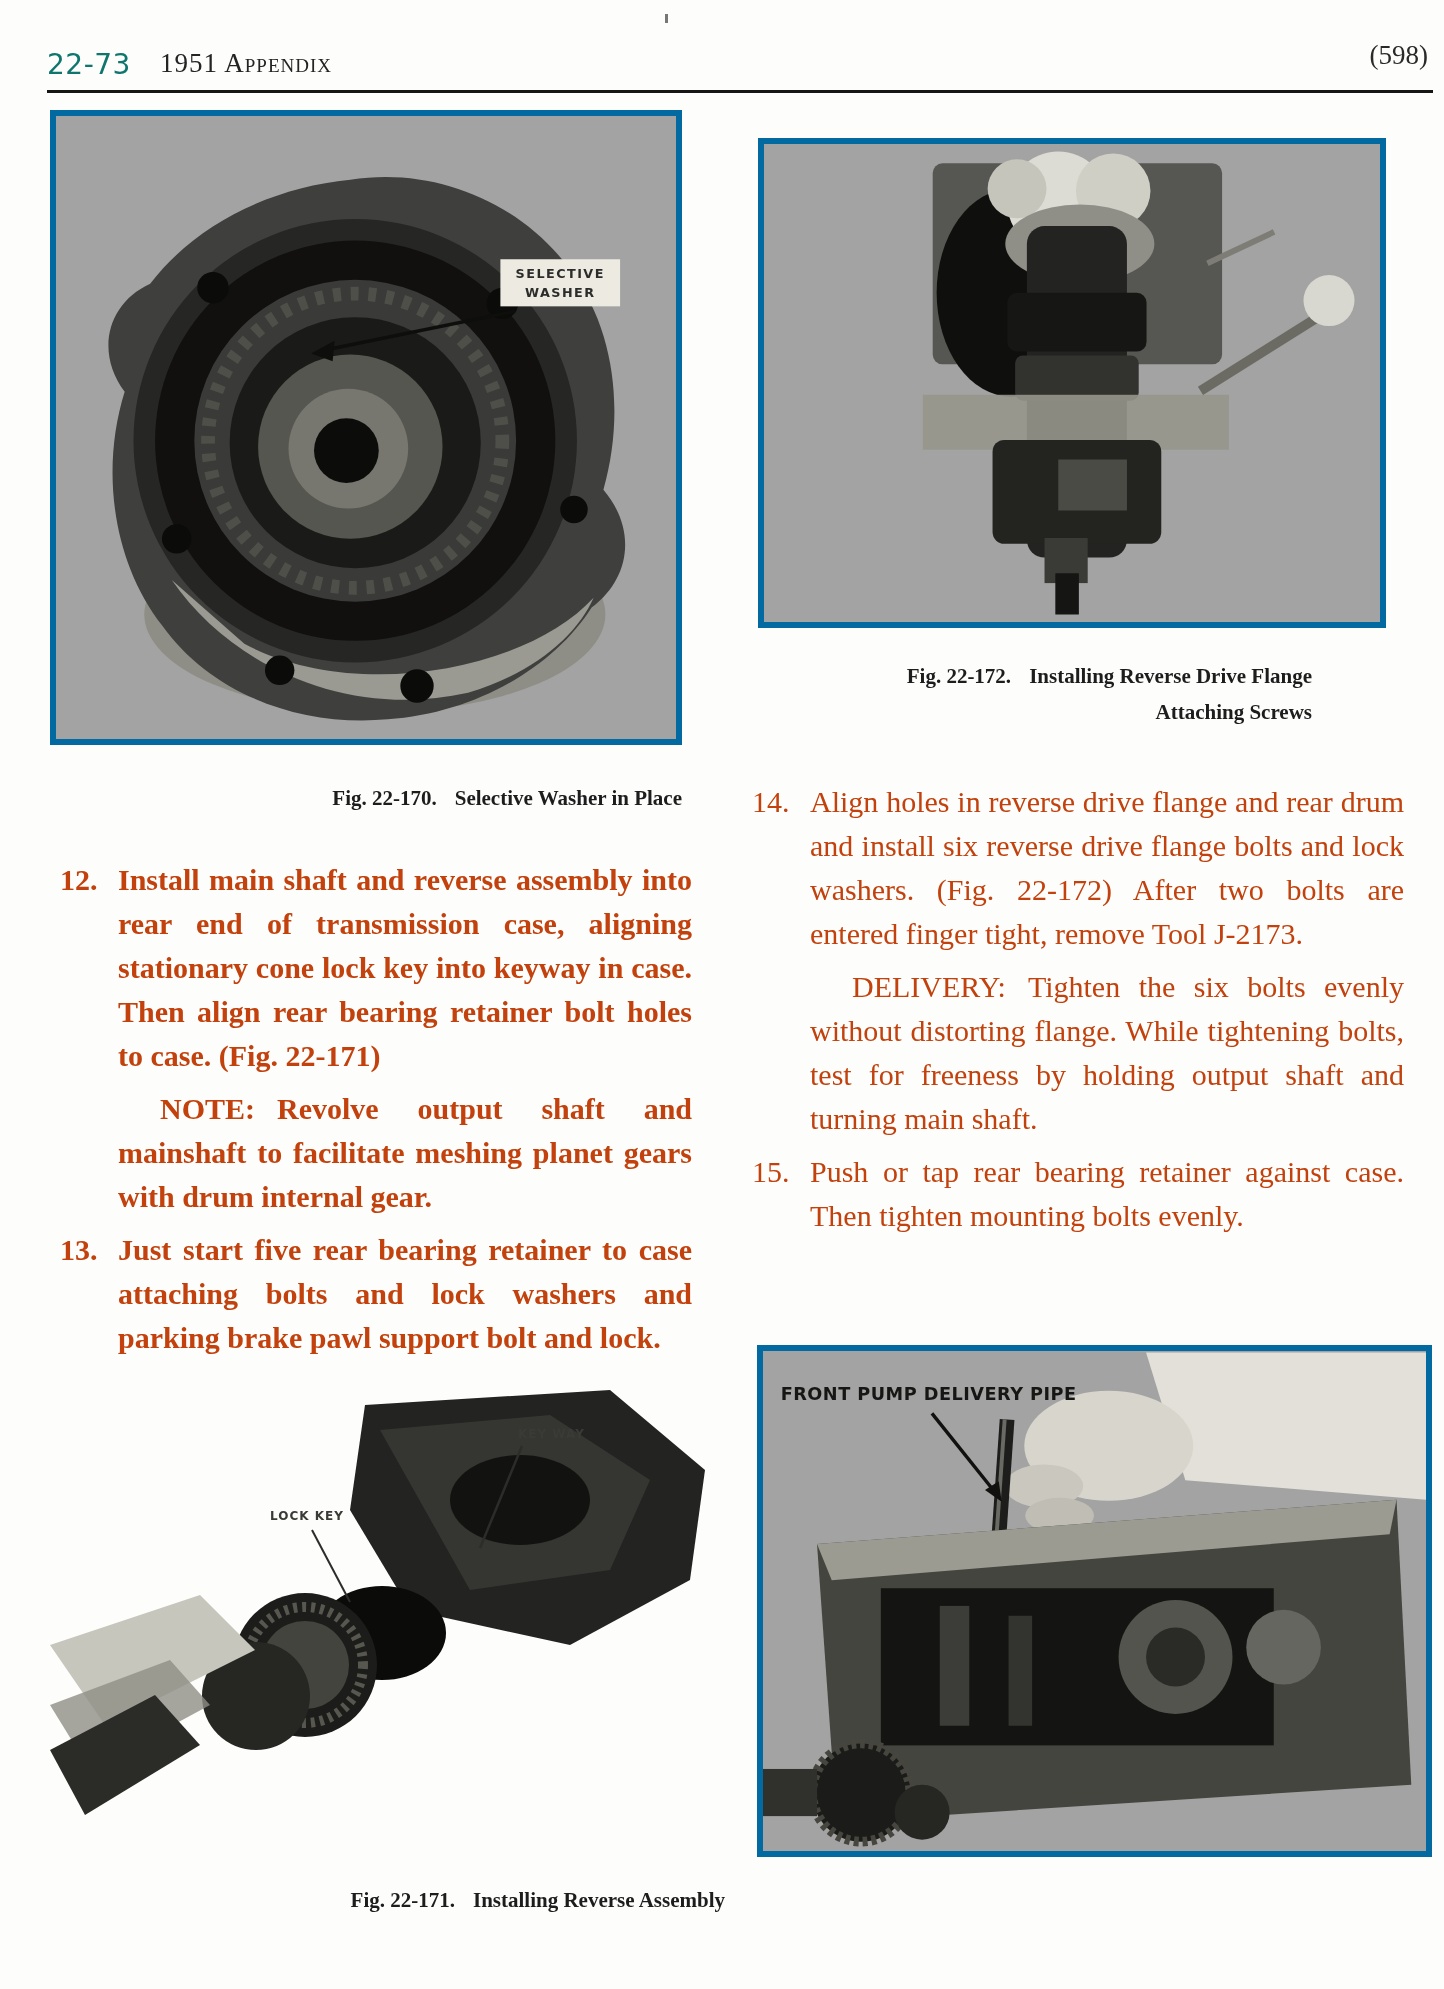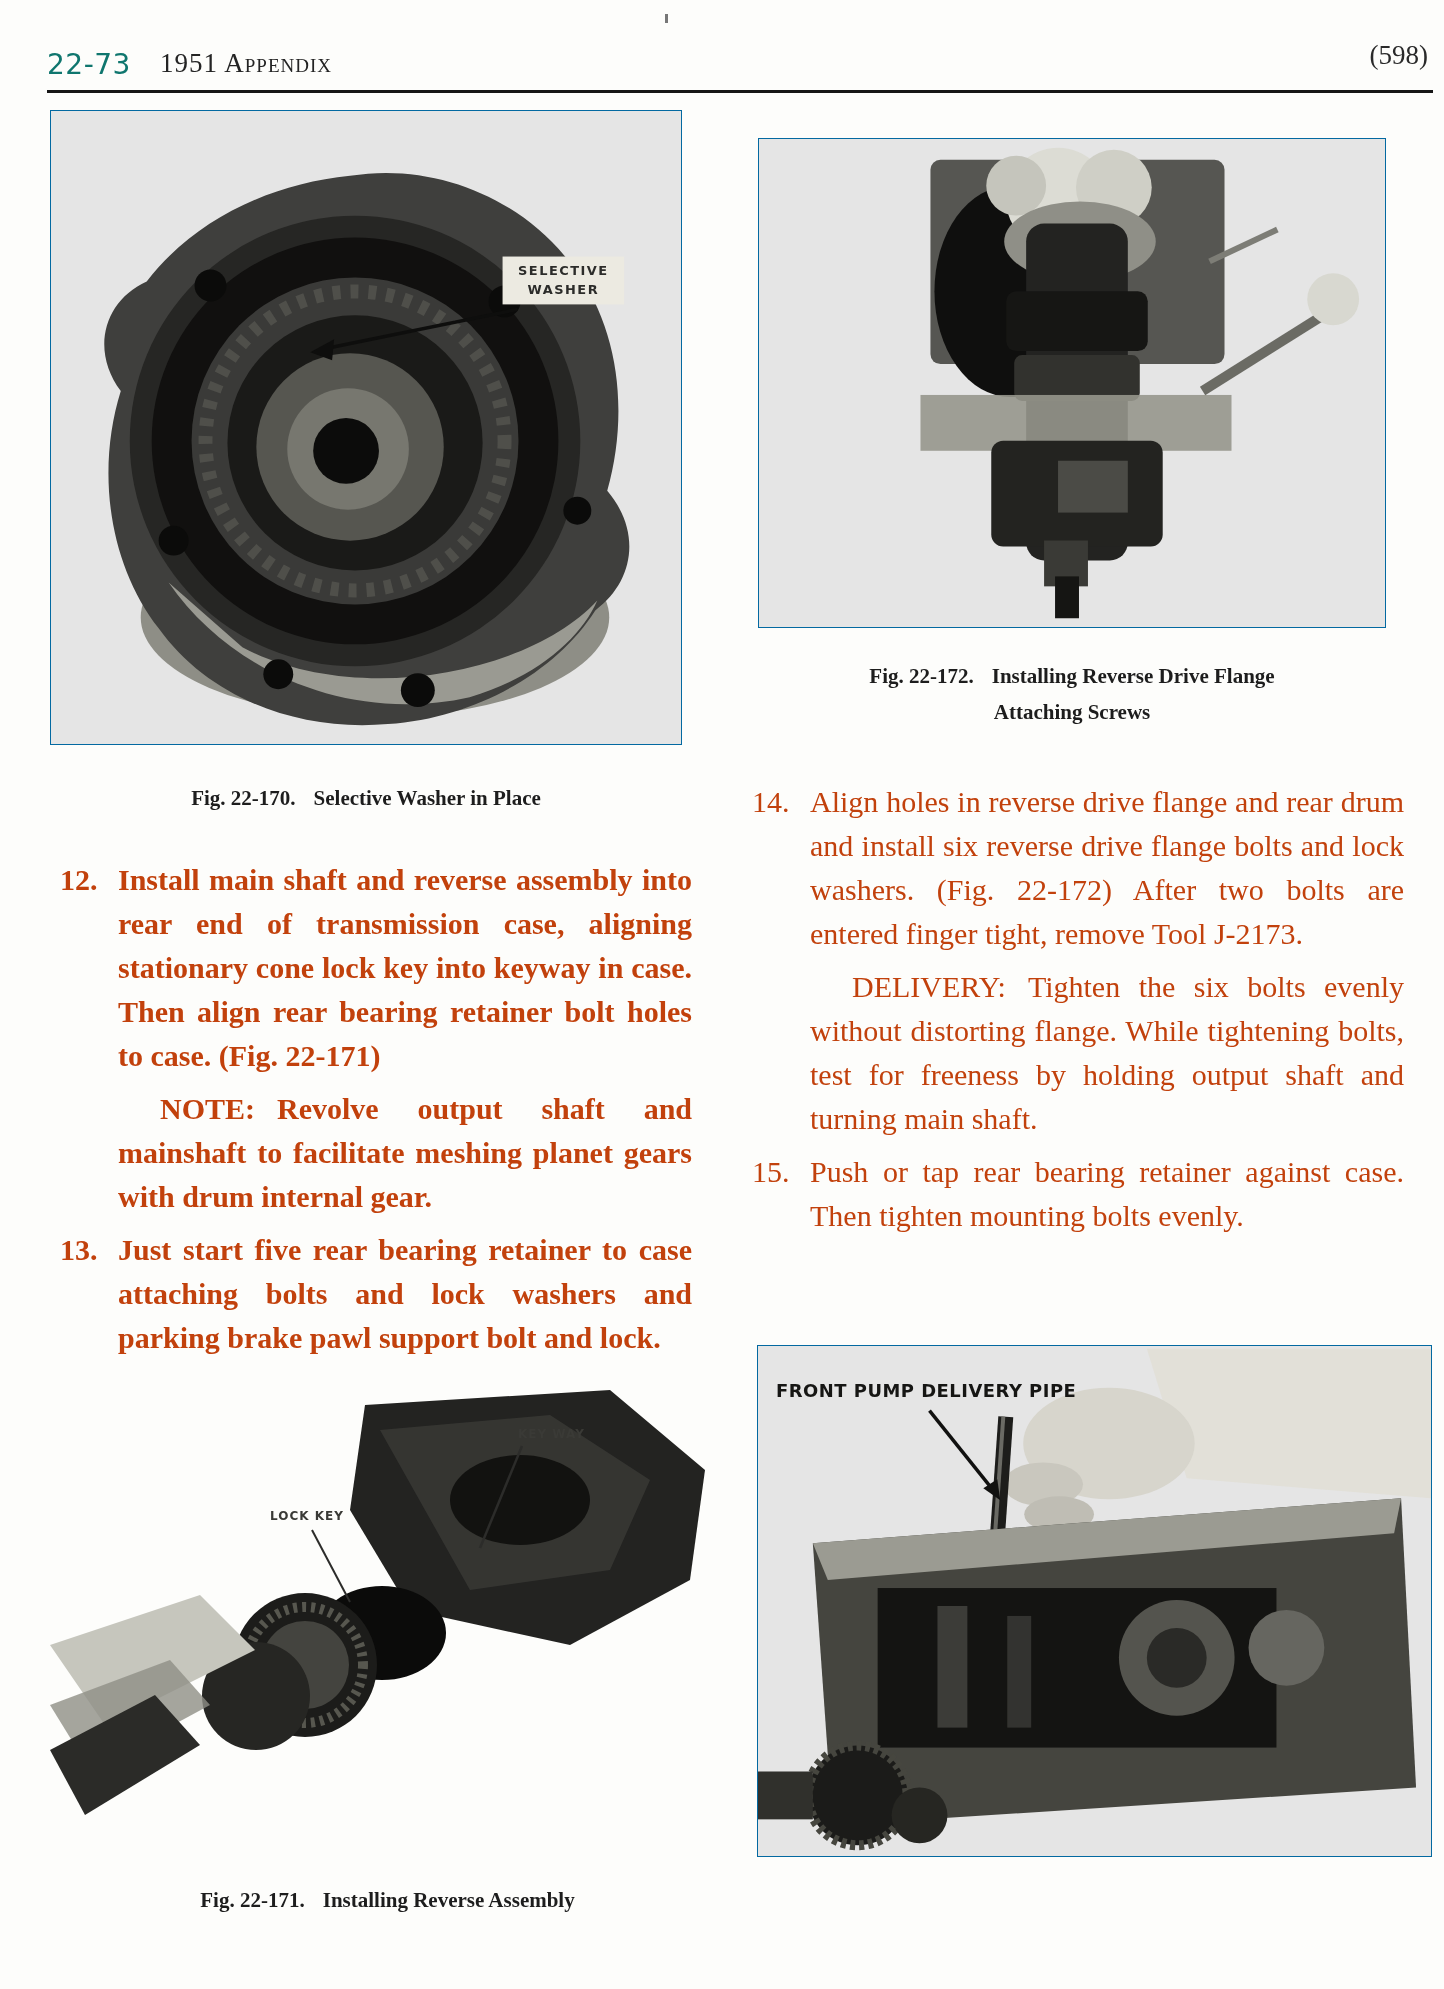--- a/index.html
+++ b/index.html
@@ -23,30 +23,30 @@
     position:absolute; right:16px; top:40px;
     font-size:27px; color:#2a2a2a;
   }
   .hdr-rule {
     position:absolute; left:47px; top:90px; width:1386px; height:3px;
     background:#161616;
   }
   .speck { position:absolute; left:665px; top:14px; width:3px; height:9px; background:#777; }
 
   
-  .figframe { position:absolute; border:1px solid #0369a1; background:#e5e5e5; }
+  .figframe { position:absolute; border:6px solid #0369a1; background:#a3a3a3; }
   #fig170-frame { left:50px;  top:110px;  width:632px; height:635px; }
   #fig172-frame { left:758px; top:138px;  width:628px; height:490px; }
   #fig171-area  { left:50px;  top:1350px; width:675px; height:505px; position:absolute; }
   #fig173-frame { left:757px; top:1345px; width:675px; height:512px; }
   .figframe svg, #fig171-area svg { display:block; width:100%; height:100%; }
 
   
   .caption {
-    position:absolute; text-align:center; font-weight:bold;
+    position:absolute; text-align:right; font-weight:bold;
     font-size:21px; color:#1d1d1d; line-height:36px;
   }
   #cap170 { left:50px;  top:780px;  width:632px; }
   #cap172 { left:758px; top:658px;  width:628px; }
   #cap172 .capwrap { display:block; width:480px; margin:0 auto; }
   #cap171 { left:50px;  top:1882px; width:675px; }
   #cap173 { left:757px; top:1882px; width:675px; }
   .fig-num { margin-right:18px; }
 
   

